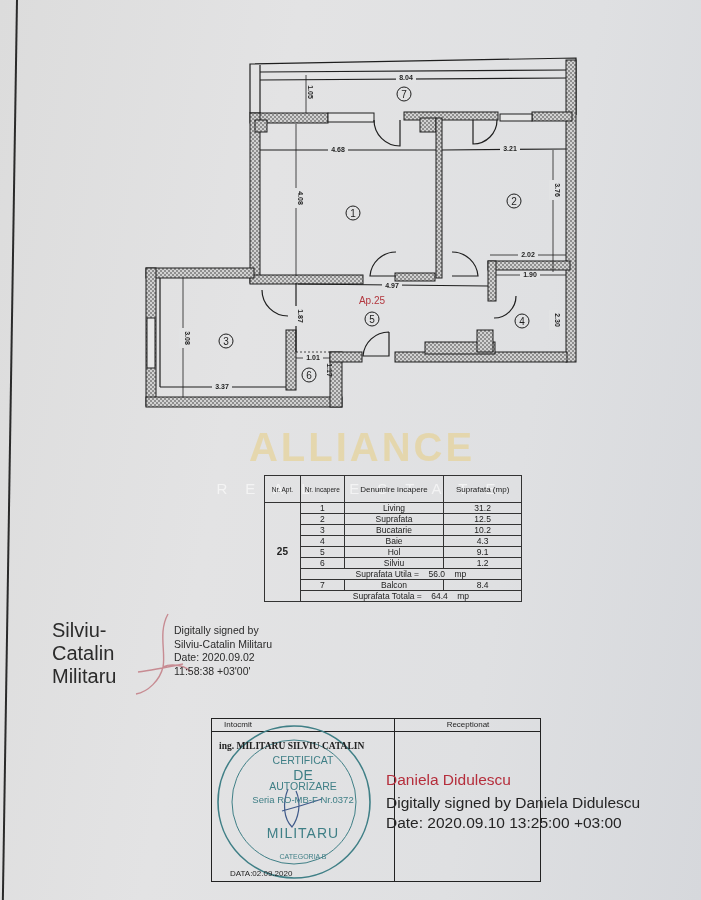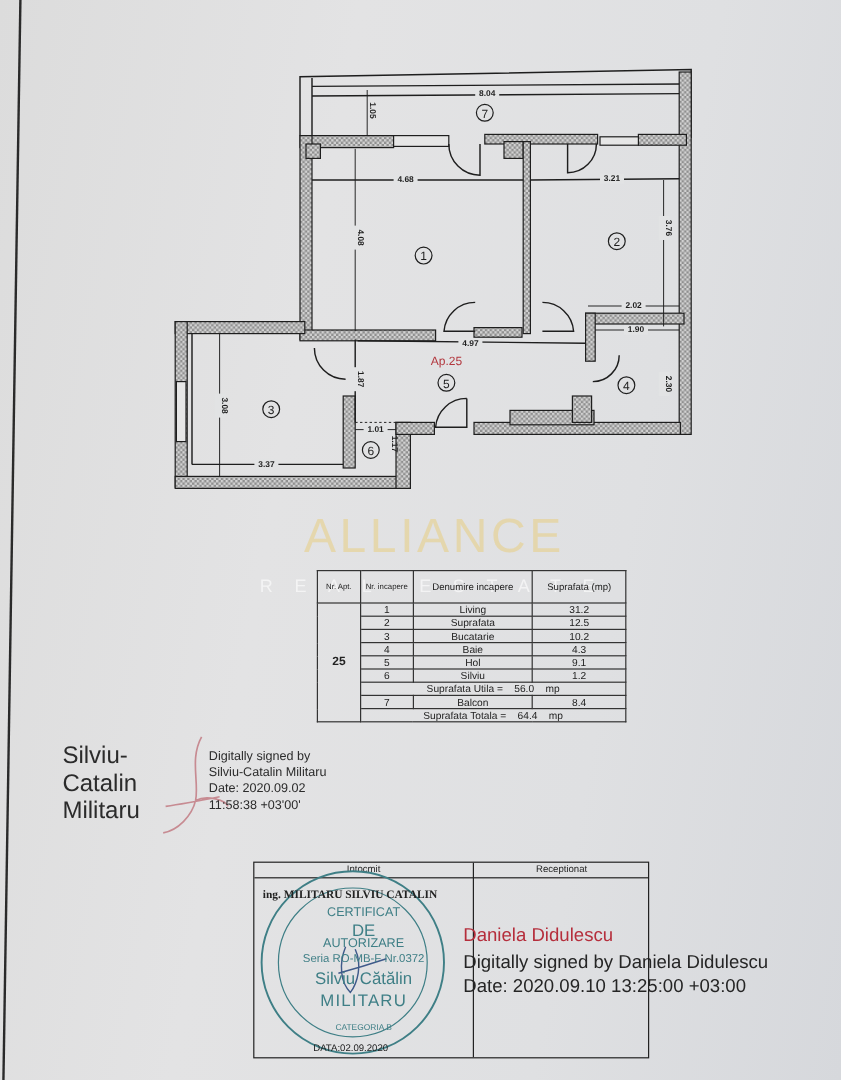--- a/index.html
+++ b/index.html
@@ -13,21 +13,21 @@
     position:absolute; left:16px; top:0; width:2px; height:900px;
     background:#2a2a2a; transform: skewX(-0.9deg); transform-origin: top left;
   }
   .plan { position:absolute; left:0; top:0; }
   .dim { font-family:"Liberation Sans", sans-serif; font-size:7px; fill:#1e1e1e; font-weight:bold; }
   .roomnum { font-family:"Liberation Sans", sans-serif; font-size:10px; fill:#1e1e1e; }
   .ap { font-family:"Liberation Sans", sans-serif; font-size:10px; fill:#b2363d; }
 
   .watermark {
     position:absolute; left:212px; top:425px; width:300px; text-align:center;
-    color:rgba(232,206,130,0.55); font-weight:normal; font-size:40px; letter-spacing:3px;
+    color:rgba(232,206,130,0.55); font-weight:bold; font-size:40px; letter-spacing:3px;
     font-family:"Liberation Sans", sans-serif;
   }
   .watermark-sub {
     position:absolute; left:215px; top:480px; width:300px; text-align:center;
     color:rgba(255,255,255,0.6); font-size:15px; letter-spacing:18px;
     font-family:"Liberation Sans", sans-serif;
   }
 
   table.area {
     position:absolute; left:264px; top:475px; width:258px;
@@ -48,26 +48,26 @@
     position:absolute; left:174px; top:624px; font-size:10.5px; line-height:13.5px; color:#2b2b2b;
   }
   .adobe-mark { position:absolute; left:128px; top:612px; }
 
   .sig-table {
     position:absolute; left:211px; top:718px; width:330px; height:164px;
     border:1.3px solid #222; box-sizing:border-box;
   }
   .sig-col-divider { position:absolute; left:182px; top:0; width:1.3px; height:100%; background:#222; }
   .sig-head-divider { position:absolute; left:0; top:12px; width:100%; height:1.3px; background:#222; }
-  .sig-head-left { position:absolute; left:0; top:0; width:182px; text-align:center; font-size:8px; line-height:12px; }
+  .sig-head-left { position:absolute; left:12px; top:0; width:182px; font-size:8px; line-height:12px; }
   .sig-head-right { position:absolute; left:183px; top:0; width:146px; text-align:center; font-size:8px; line-height:12px; }
   .eng-name { position:absolute; left:7px; top:22px; font-family:"Liberation Serif", serif; font-weight:bold; font-size:9.5px; color:#222; }
   .stamp { position:absolute; left:0; top:0; }
   .stamp-line { position:absolute; width:182px; text-align:center; color:#3f7f86; left:0; }
-  .stamp-data { position:absolute; left:18px; top:157px; font-size:8px; color:#222;margin-left:31px; }
+  .stamp-data { position:absolute; left:18px; top:157px; font-size:8px; color:#222; }
 
   .receiver-name { position:absolute; left:386px; top:771px; font-size:15.5px; color:#b52e3c;text-align:right; }
   .receiver-line1 { position:absolute; left:386px; top:794px; font-size:15.5px; color:#252525; }
   .receiver-line2 { position:absolute; left:386px; top:814px; font-size:15.5px; color:#252525; }
 </style>
 </head>
 <body>
 
 <div class="margin-line"></div>
 
@@ -294,21 +294,20 @@
   <svg class="stamp" width="182" height="164" viewBox="0 0 182 164">
     <circle cx="82" cy="83" r="76" stroke="#3f7f86" stroke-width="1.6" fill="none"></circle>
     <circle cx="82" cy="83" r="62" stroke="#3f7f86" stroke-width="1" fill="none"></circle>
     <path d="M76,70 C70,85 72,100 80,108 C86,100 90,85 84,72 M70,92 C85,88 98,84 110,80" stroke="#3f5a8a" stroke-width="1.2" fill="none"></path>
   </svg>
   <div class="eng-name">ing. MILITARU SILVIU CATALIN</div>
   <div class="stamp-line" style="top:35px;font-size:10.5px;">CERTIFICAT</div>
   <div class="stamp-line" style="top:48px;font-size:14px;">DE</div>
   <div class="stamp-line" style="top:61px;font-size:10.5px;">AUTORIZARE</div>
   <div class="stamp-line" style="top:75px;font-size:9.5px;">Seria RO-MB-F Nr.0372</div>
-  <div class="stamp-line" style="top:88px;font-size:14px;">Silviu Cătălin</div>
   <div class="stamp-line" style="top:106px;font-size:14px;letter-spacing:1px;">MILITARU</div>
   <div class="stamp-line" style="top:134px;font-size:7px;">CATEGORIA B</div>
   <div class="stamp-data" style="top:150px;">DATA:02.09.2020</div>
 </div>
 
 <div class="receiver-name">Daniela Didulescu</div>
 <div class="receiver-line1">Digitally signed by Daniela Didulescu</div>
 <div class="receiver-line2">Date: 2020.09.10 13:25:00 +03:00</div>
 
 </body></html>

